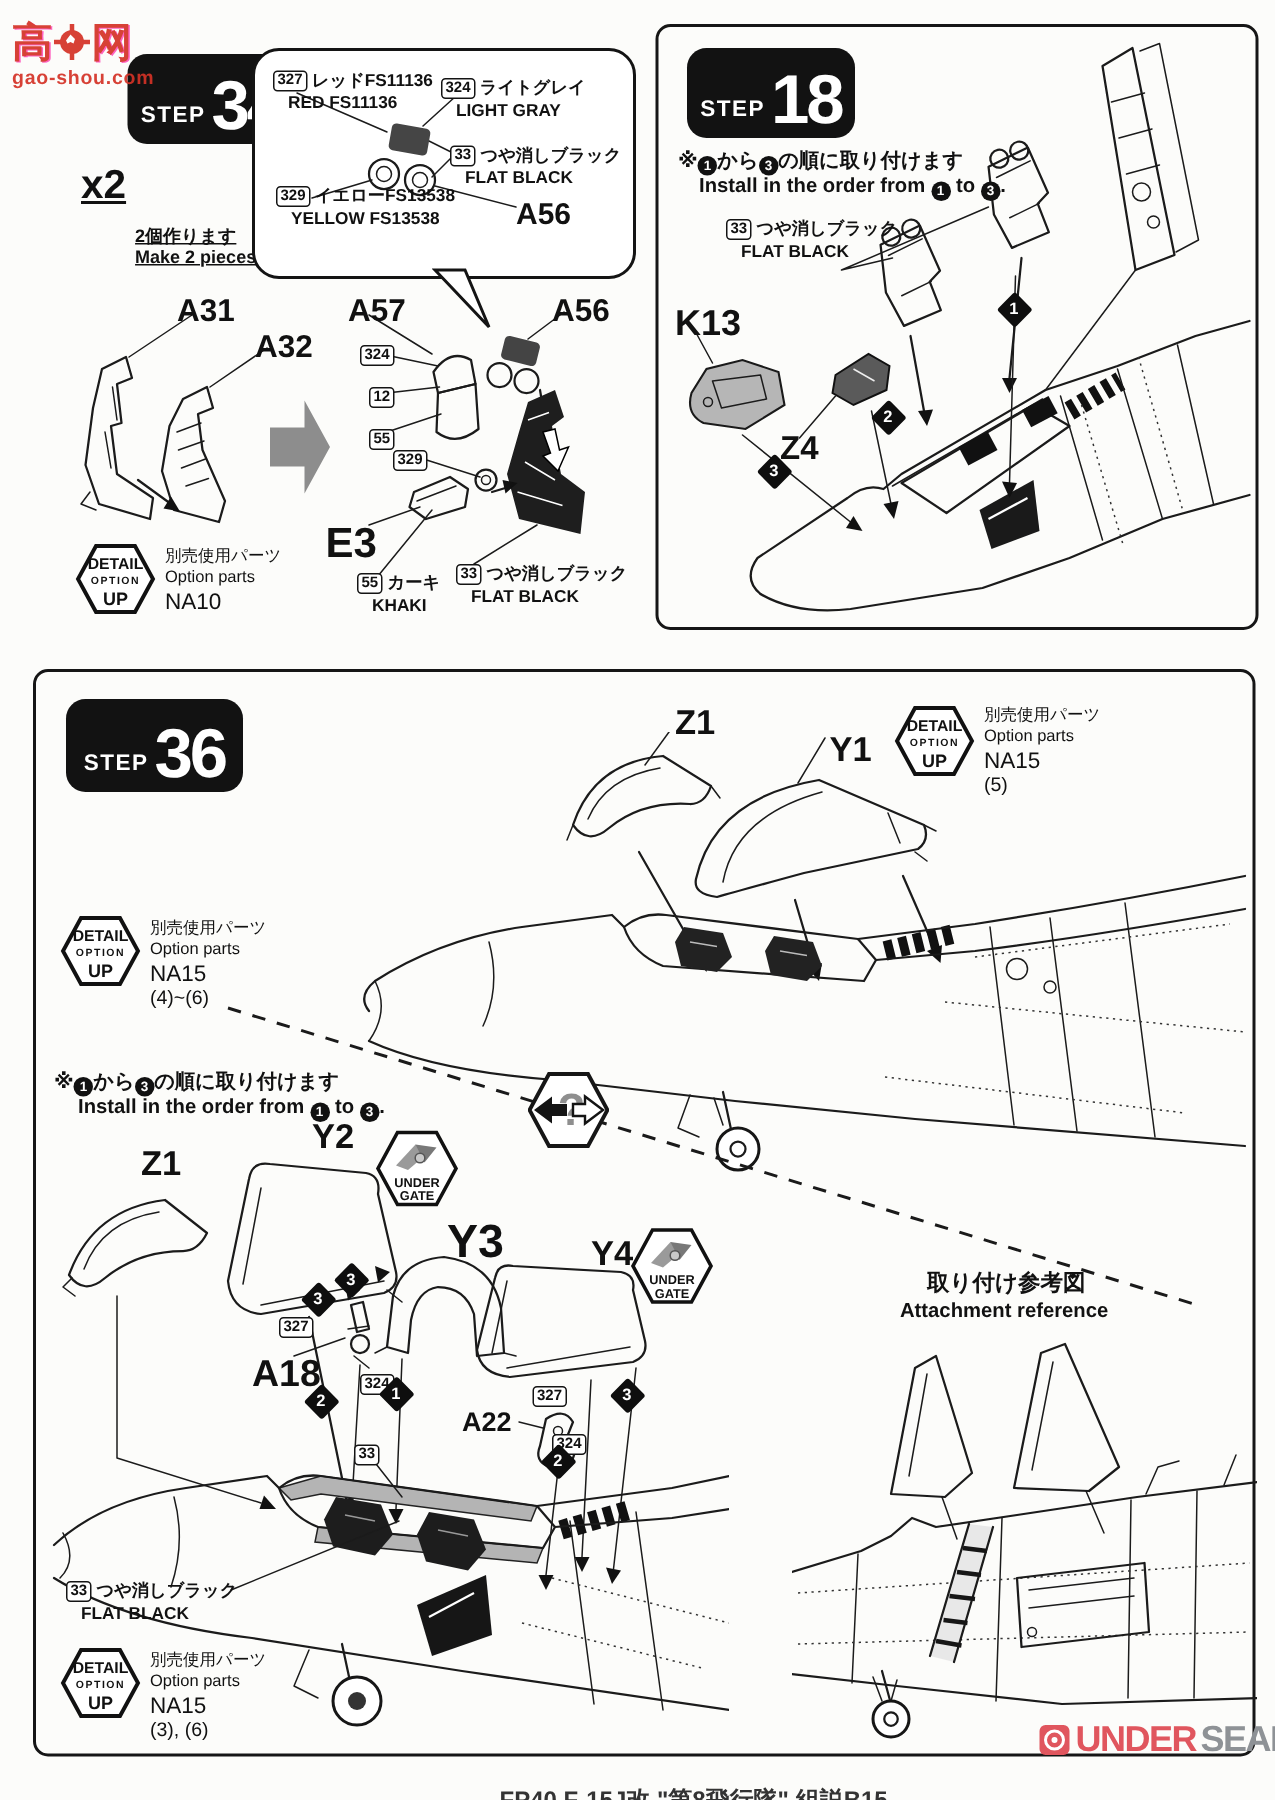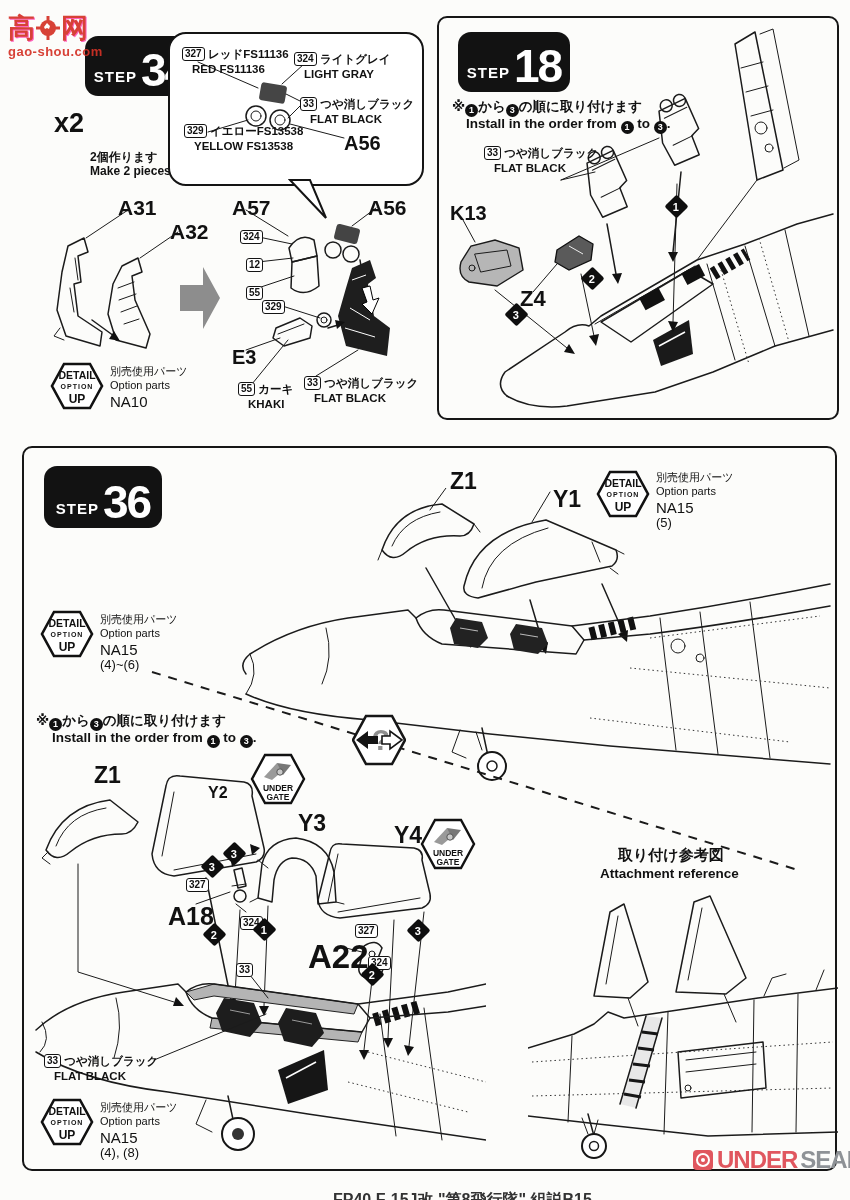--- a/index.html
+++ b/index.html
@@ -18,21 +18,21 @@
   .plabel{position:absolute;font-weight:bold;font-size:21px;white-space:nowrap;}
   .note{position:absolute;font-size:13.5px;font-weight:bold;white-space:nowrap;}
   .cn{display:inline-flex;width:13px;height:13px;border-radius:50%;background:#111;color:#fff;
       font-size:9px;font-weight:bold;align-items:center;justify-content:center;vertical-align:-2px;}
   .dmark{position:absolute;width:17px;height:17px;background:#0e0e0e;border-radius:2px;
          transform:rotate(45deg);display:flex;align-items:center;justify-content:center;z-index:5;}
   .dmark span{transform:rotate(-45deg);color:#fff;font-size:11px;font-weight:bold;}
   .opt{position:absolute;font-size:11px;font-weight:normal;line-height:14px;white-space:nowrap;}
   .opt .oc{font-size:15px;margin-top:3px;}
   .opt .orr{font-size:13px;margin-top:1px;}
-  .x2row{position:absolute;display:flex;align-items:flex-start;gap:6px;}
+  .x2row{position:absolute;display:flex;align-items:flex-start;gap:6px;text-decoration:underline;}
   .x2row .x2{font-size:27px;font-weight:bold;line-height:26px;}
   .x2row .mk{font-size:12px;font-weight:bold;line-height:14px;margin-top:40px;}
   .bubble{position:absolute;border:2.5px solid #141414;border-radius:18px;background:#fff;}
   svg .ln{fill:none;stroke:#1b1b1b;stroke-width:1.5;stroke-linecap:round;stroke-linejoin:round;}
   svg .thin{stroke-width:1;}
   svg .arr{fill:#111;stroke:none;}
   svg .riv{fill:none;stroke:#333;stroke-width:1;stroke-dasharray:1.5,3;}
   svg .hx1{font:bold 10.5px "Liberation Sans",sans-serif;text-anchor:middle;fill:#111;}
   svg .hx2{font:bold 7px "Liberation Sans",sans-serif;letter-spacing:1px;text-anchor:middle;fill:#111;}
   svg .hx3{font:bold 12px "Liberation Sans",sans-serif;text-anchor:middle;fill:#111;}
@@ -156,21 +156,21 @@
       <path class="ln thin" d="M238,146 L264,136"></path>
       <line class="ln thin" x1="206" y1="162" x2="240" y2="150"></line>
       <line class="ln thin" x1="212" y1="196" x2="248" y2="152"></line>
       <line class="ln thin" x1="276" y1="188" x2="318" y2="162"></line>
     </svg>
 
     <div class="plabel" style="left:118px;top:196px">A31</div>
     <div class="plabel" style="left:170px;top:220px">A32</div>
     <div class="plabel" style="left:232px;top:196px">A57</div>
     <div class="plabel" style="left:368px;top:196px">A56</div>
-    <div class="plabel" style="left:232px;top:346px;font-size:20px">E3</div>
+    <div class="plabel" style="left:217px;top:346px;font-size:28px">E3</div>
 
     <span class="code abs" style="left:240px;top:230px">324</span>
     <span class="code abs" style="left:246px;top:258px">12</span>
     <span class="code abs" style="left:246px;top:286px">55</span>
     <span class="code abs" style="left:262px;top:300px">329</span>
 
     <div class="pc" style="left:238px;top:382px">
       <span class="code">55</span>
       <span>カーキ</span>
       <span class="pen">KHAKI</span>
@@ -258,21 +258,21 @@
     <div class="note" style="left:466px;top:116px">
       <span>Install in the order from</span> <span class="cn">1</span> <span>to</span> <span class="cn">3</span><span>.</span>
     </div>
 
     <div class="pc" style="left:484px;top:146px">
       <span class="code">33</span>
       <span>つや消しブラック</span>
       <span class="pen">FLAT BLACK</span>
     </div>
 
-    <div class="plabel" style="left:450px;top:202px;font-size:20px">K13</div>
+    <div class="plabel" style="left:450px;top:202px;font-size:24px">K13</div>
     <div class="plabel" style="left:520px;top:286px;font-size:22px">Z4</div>
 
     <div class="dmark" style="left:668px;top:198px">
         <span>1</span>
       </div>
     <div class="dmark" style="left:584px;top:270px">
         <span>2</span>
       </div>
     <div class="dmark" style="left:508px;top:306px">
         <span>3</span>
@@ -418,25 +418,25 @@
       <path class="riv" d="M340,300 L458,330 M320,330 L440,360"></path>
       <line class="ln" x1="200" y1="344" x2="206" y2="372"></line>
       <circle cx="210" cy="382" r="16" fill="#fff" stroke="#161616" stroke-width="2"></circle>
       <circle cx="210" cy="382" r="6" fill="#333"></circle>
       <path class="ln thin" d="M178,348 l-10,24 16,8"></path>
       <line class="ln thin" x1="218" y1="218" x2="240" y2="246"></line>
       <line class="ln thin" x1="126" y1="308" x2="238" y2="262"></line>
     </svg>
 
     <div class="plabel" style="left:94px;top:762px;font-size:23px">Z1</div>
-    <div class="plabel" style="left:208px;top:784px;font-size:16px">Y2</div>
-    <div class="plabel" style="left:298px;top:810px;font-size:23px">Y3</div>
+    <div class="plabel" style="left:208px;top:744px;font-size:23px">Y2</div>
+    <div class="plabel" style="left:298px;top:810px;font-size:31px">Y3</div>
     <div class="plabel" style="left:394px;top:822px;font-size:23px">Y4</div>
     <div class="plabel" style="left:168px;top:902px;font-size:25px">A18</div>
-    <div class="plabel" style="left:308px;top:938px;font-size:33px">A22</div>
+    <div class="plabel" style="left:308px;top:938px;font-size:18px">A22</div>
 
     <svg class="abs" style="left:250px;top:753px" width="56" height="52" viewBox="0 0 56 52">
       <polygon points="15,2 41,2 54,26 41,50 15,50 2,26" fill="#fff" stroke="#111" stroke-width="2.4"></polygon>
       <path d="M14,24 L27,10 L35,16 L22,27 Z" fill="#9a9a9a"></path>
       <path d="M27,10 L41,12 L33,22 Z" fill="#787878"></path>
       <circle cx="30" cy="19" r="3.2" fill="#c9c9c9" stroke="#555" stroke-width="1"></circle>
       <text x="28" y="38" class="ug">UNDER</text>
       <text x="28" y="47" class="ug">GATE</text>
     </svg>
     <svg class="abs" style="left:420px;top:818px" width="56" height="52" viewBox="0 0 56 52">
@@ -482,21 +482,21 @@
     <svg class="abs" style="left:40px;top:1098px" width="54" height="48" viewBox="0 0 54 48">
       <polygon points="14,2 40,2 52,24 40,46 14,46 2,24" fill="#fff" stroke="#111" stroke-width="2.6"></polygon>
       <text x="27" y="17" class="hx1">DETAIL</text>
       <text x="27" y="27" class="hx2">OPTION</text>
       <text x="27" y="41" class="hx3">UP</text>
     </svg>
     <div class="opt" style="left:100px;top:1100px">
       <div>別売使用パーツ</div>
       <div>Option parts</div>
       <div class="oc">NA15</div>
-      <div class="orr">(4), (8)</div>
+      <div class="orr">(3), (6)</div>
     </div>
 
     <div class="note" style="left:618px;top:846px;font-size:15px">取り付け参考図</div>
     <div class="note" style="left:600px;top:866px;font-size:13.5px">Attachment reference</div>
 
     <svg class="abs" style="left:528px;top:892px" width="310" height="272">
       <path class="ln" d="M66,104 L82,20 L96,12 L120,90 L102,106 Z"></path>
       <path class="ln thin" d="M78,92 L90,24"></path>
       <path class="ln" d="M148,100 L166,10 L182,4 L218,86 L198,102 Z"></path>
       <path class="ln thin" d="M160,88 L174,16"></path>

